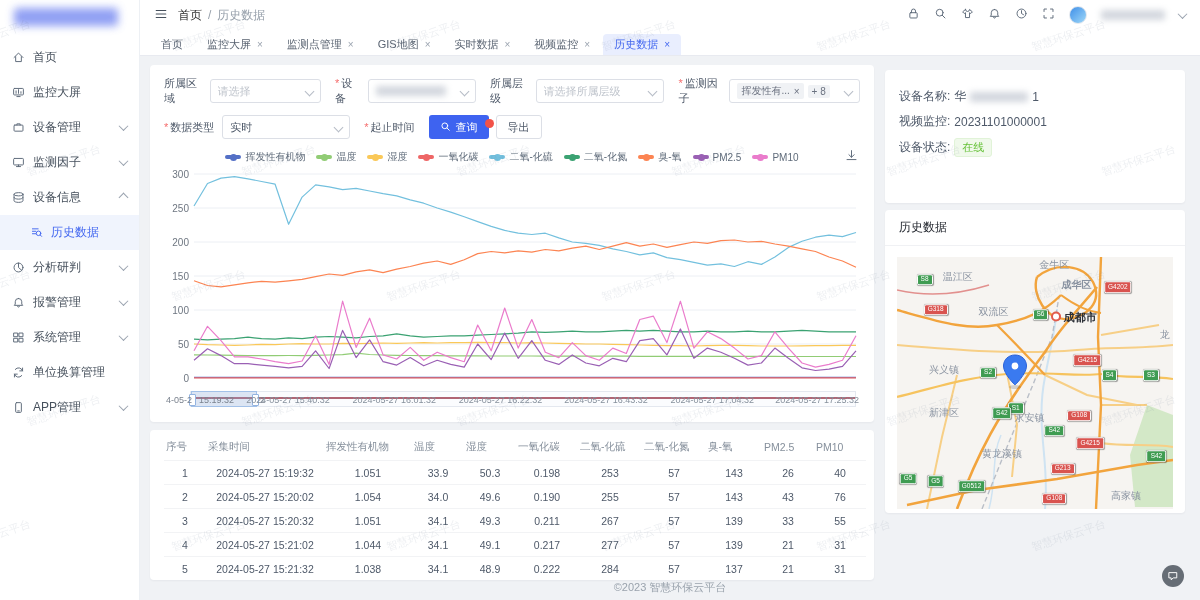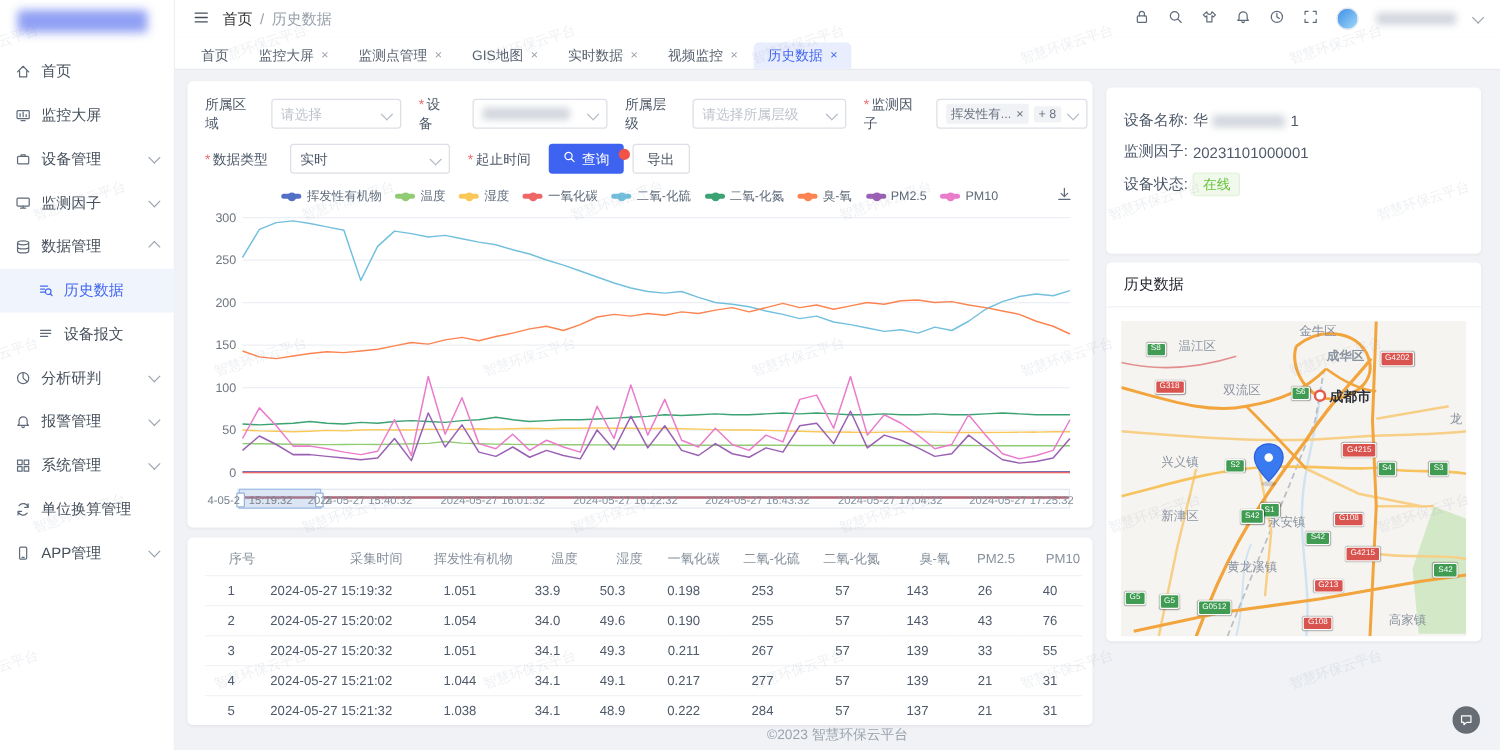--- a/index.html
+++ b/index.html
@@ -45,21 +45,21 @@
   .content{position:absolute;left:140px;top:56px;width:1060px;height:544px}
   .card{background:#fff;border-radius:4px;box-shadow:0 1px 2px rgba(31,45,61,.05);position:absolute;
         box-sizing:border-box}
   #card-query{left:10px;top:9px;width:724px;height:357px;padding:11px 14px}
   #card-table{left:10px;top:374px;width:724px;height:150px;padding:4px 14px;overflow:hidden}
   #card-device{left:745px;top:14px;width:300px;height:133px}
   #card-map{left:745px;top:154px;width:300px;height:303px}
   .card-title{padding:9px 14px;font-size:12px;color:#1d2129;border-bottom:1px solid #f0f1f4}
   
   .f-row{display:flex;align-items:center;margin-bottom:9px;font-size:11px;color:#4e5969}
-  .f-item{display:flex;align-items:center;gap:18px;margin-right:14px}
+  .f-item{display:flex;align-items:center;gap:8px;margin-right:14px}
   .req::before{content:"*";color:#f56c6c;margin-right:2px}
   .sel{height:24px;border:1px solid #dcdfe6;border-radius:3px;display:flex;align-items:center;
        padding:0 7px;font-size:11px;background:#fff;box-sizing:border-box;gap:4px;cursor:pointer}
   .sel .ph{color:#bfc4cc;flex:1;overflow:hidden;white-space:nowrap}
   .sel .val{color:#4e5969;flex:1}
   .sel .dc{width:6px;height:6px;border-right:1.2px solid #b6bcc6;border-bottom:1.2px solid #b6bcc6;
            transform:rotate(45deg);margin-left:auto;flex:0 0 auto}
   .tag{background:#f0f2f5;border-radius:2px;padding:1px 4px;color:#6b7280;font-size:10px;
        display:flex;gap:4px;align-items:center;white-space:nowrap}
   .btn-p{background:#3e63f0;color:#fff;border:none;border-radius:3px;height:24px;padding:0 11px;
@@ -78,21 +78,21 @@
   .dz{position:relative;height:16px;margin-left:26px;width:666px;background:#fbfcfe;
       border:1px solid #e4e8ef;box-sizing:border-box}
   .dz-line{position:absolute;left:0;right:0;top:5px;height:1.5px;background:#a34a5c;opacity:.85}
   .dz-win{position:absolute;left:0;top:-1px;bottom:-1px;width:66px;background:rgba(140,170,216,.28);
           border:1px solid #a3c1e8;box-sizing:border-box}
   .dz-h{position:absolute;top:2px;width:5px;height:10px;background:#fff;border:1px solid #93b3e0;border-radius:1px}
   .dz-lab{position:absolute;top:3px;font-size:9px;color:#7a828e;white-space:nowrap}
   .ax-lab{position:absolute;top:3px;font-size:9px;color:#86909c;transform:translateX(-50%);white-space:nowrap}
   
   table{width:100%;border-collapse:collapse;font-size:10.5px;color:#4e5969;table-layout:fixed}
-  th{color:#86909c;font-weight:normal;padding:6px 2px;text-align:right;white-space:nowrap;
+  th{color:#86909c;font-weight:normal;padding:6px 2px;text-align:left;white-space:nowrap;
      overflow:hidden}
   td{padding:5.5px 2px;text-align:center;border-top:1px solid #f2f3f5;white-space:nowrap;overflow:hidden}
   
   .dev-rows{padding:10px 14px;font-size:12px;color:#4e5969}
   .dev-row{display:flex;align-items:center;gap:4px;margin:8px 0}
   .badge-g{display:inline-block;background:#f0f9eb;color:#67c23a;border:1px solid #e1f3d8;
            border-radius:3px;padding:1px 7px;font-size:11px}
   
   .map-wrap{margin:11px 12px;position:relative;height:252px;overflow:hidden;background:#f6f4f1;cursor:grab}
   .map-lab{position:absolute;font-size:10px;color:#8a93a1;white-space:nowrap;transform:translate(-50%,-50%);
@@ -142,36 +142,30 @@
           <path d="M8 11v2M5.5 13h5"></path>
         </svg>
         <span class="lbl">监测因子</span>
         <span class="chev down"></span>
       </div>
       <div class="mi">
         <svg viewBox="0 0 16 16" width="13" height="13" fill="none" stroke="#5f6b7a" stroke-width="1.2" stroke-linecap="round" stroke-linejoin="round">
           <ellipse cx="8" cy="4" rx="5.5" ry="2"></ellipse>
           <path d="M2.5 4v8c0 1.1 2.5 2 5.5 2s5.5-.9 5.5-2V4M2.5 8c0 1.1 2.5 2 5.5 2s5.5-.9 5.5-2"></path>
         </svg>
-        <span class="lbl">数据管理</span>
+        <span class="lbl">设备信息</span>
         <span class="chev up"></span>
       </div>
       <div class="mi sub active">
         <svg viewBox="0 0 16 16" width="13" height="13" fill="none" stroke="#4468f0" stroke-width="1.2" stroke-linecap="round" stroke-linejoin="round">
           <path d="M3 3.5h7M3 6.5h4M3 9.5h4"></path>
           <circle cx="10.5" cy="9" r="2.8"></circle>
           <path d="M12.6 11.1l1.7 1.7"></path>
         </svg>
         <span class="lbl">历史数据</span>
-      </div>
-      <div class="mi sub">
-        <svg viewBox="0 0 16 16" width="13" height="13" fill="none" stroke="#5f6b7a" stroke-width="1.2" stroke-linecap="round" stroke-linejoin="round">
-          <path d="M3 4h10M3 7h10M3 10h7"></path>
-        </svg>
-        <span class="lbl">设备报文</span>
       </div>
       <div class="mi">
         <svg viewBox="0 0 16 16" width="13" height="13" fill="none" stroke="#5f6b7a" stroke-width="1.2" stroke-linecap="round" stroke-linejoin="round">
           <circle cx="8" cy="8" r="5.5"></circle>
           <path d="M8 2.5V8l4 3.5"></path>
         </svg>
         <span class="lbl">分析研判</span>
         <span class="chev down"></span>
       </div>
       <div class="mi">
@@ -522,21 +516,21 @@
 
   <div class="card" id="card-device">
     <div class="dev-rows">
       <div class="dev-row">
         <span>设备名称:</span>
         <span>华</span>
         <span class="blur-box" style="width:58px"></span>
         <span>1</span>
       </div>
       <div class="dev-row">
-        <span>监测因子:</span>
+        <span>视频监控:</span>
         <span>20231101000001</span>
       </div>
       <div class="dev-row">
         <span>设备状态:</span>
         <span class="badge-g">在线</span>
       </div>
     </div>
   </div>
 
   <div class="card" id="card-map">

